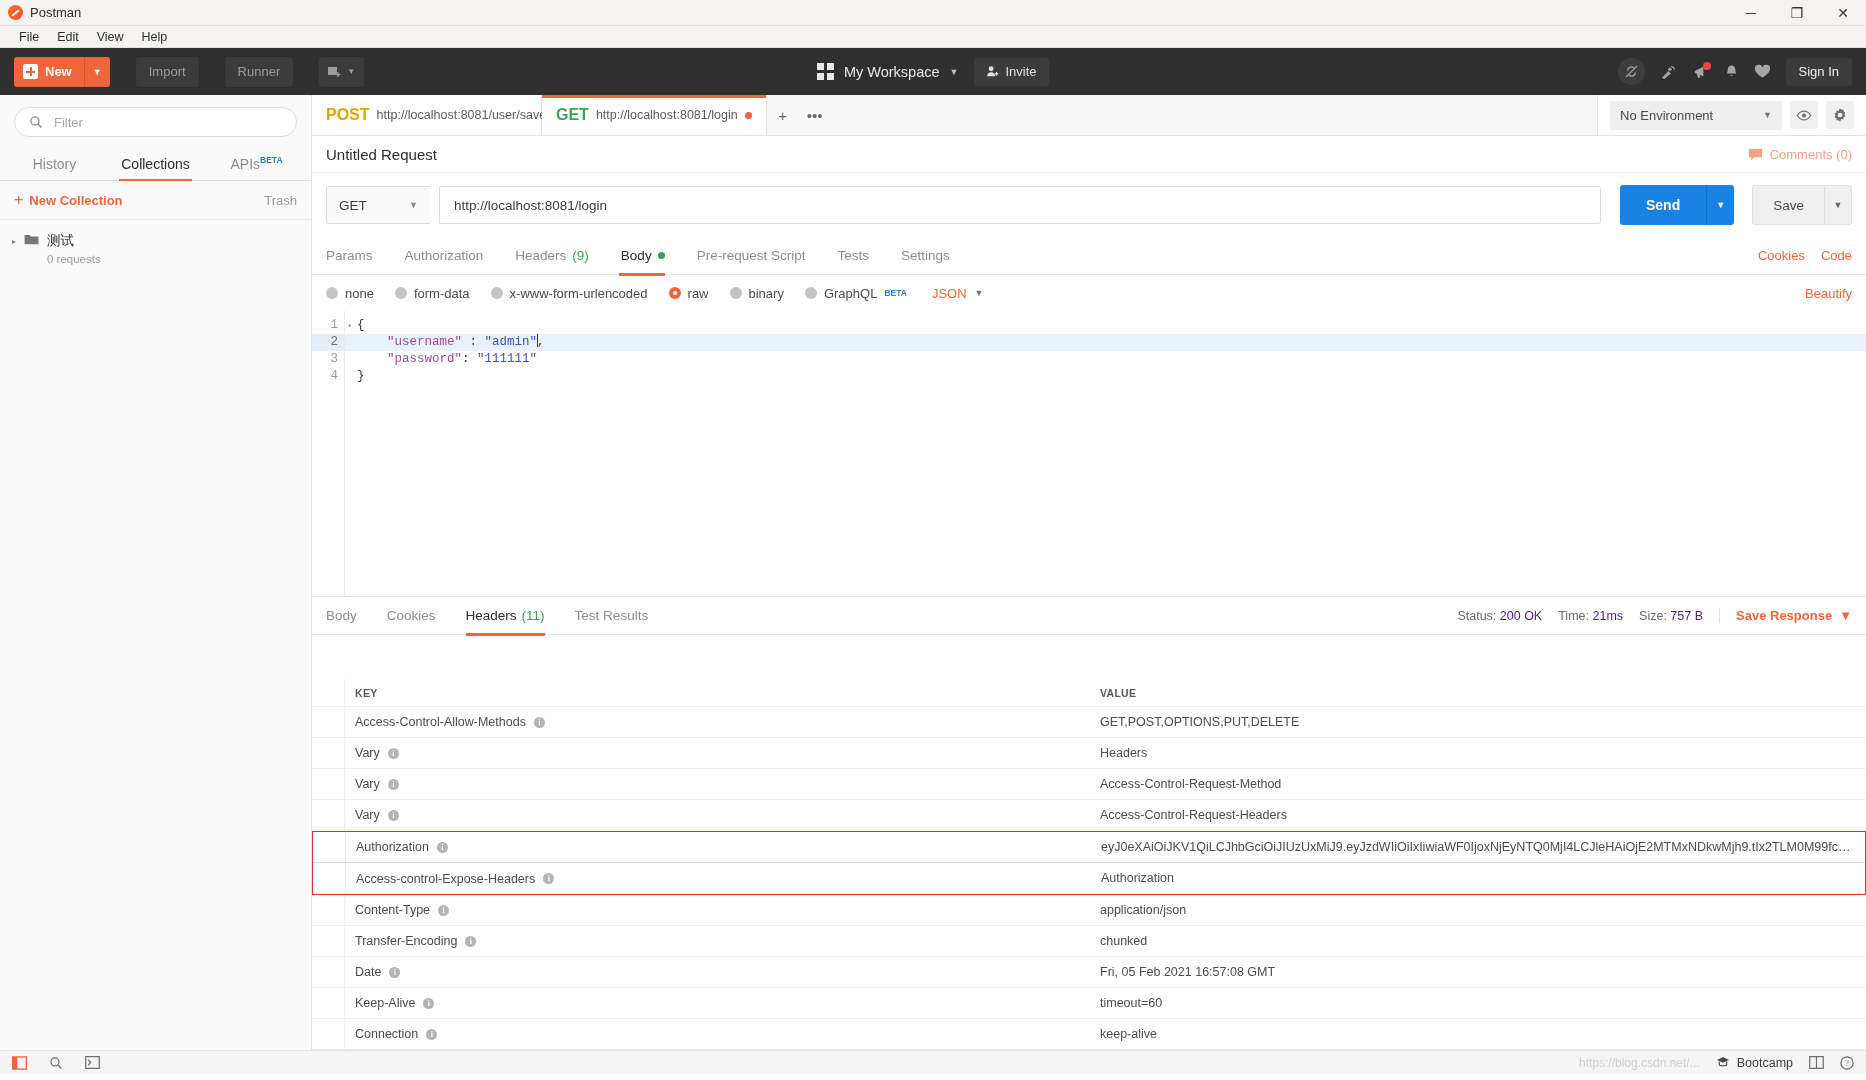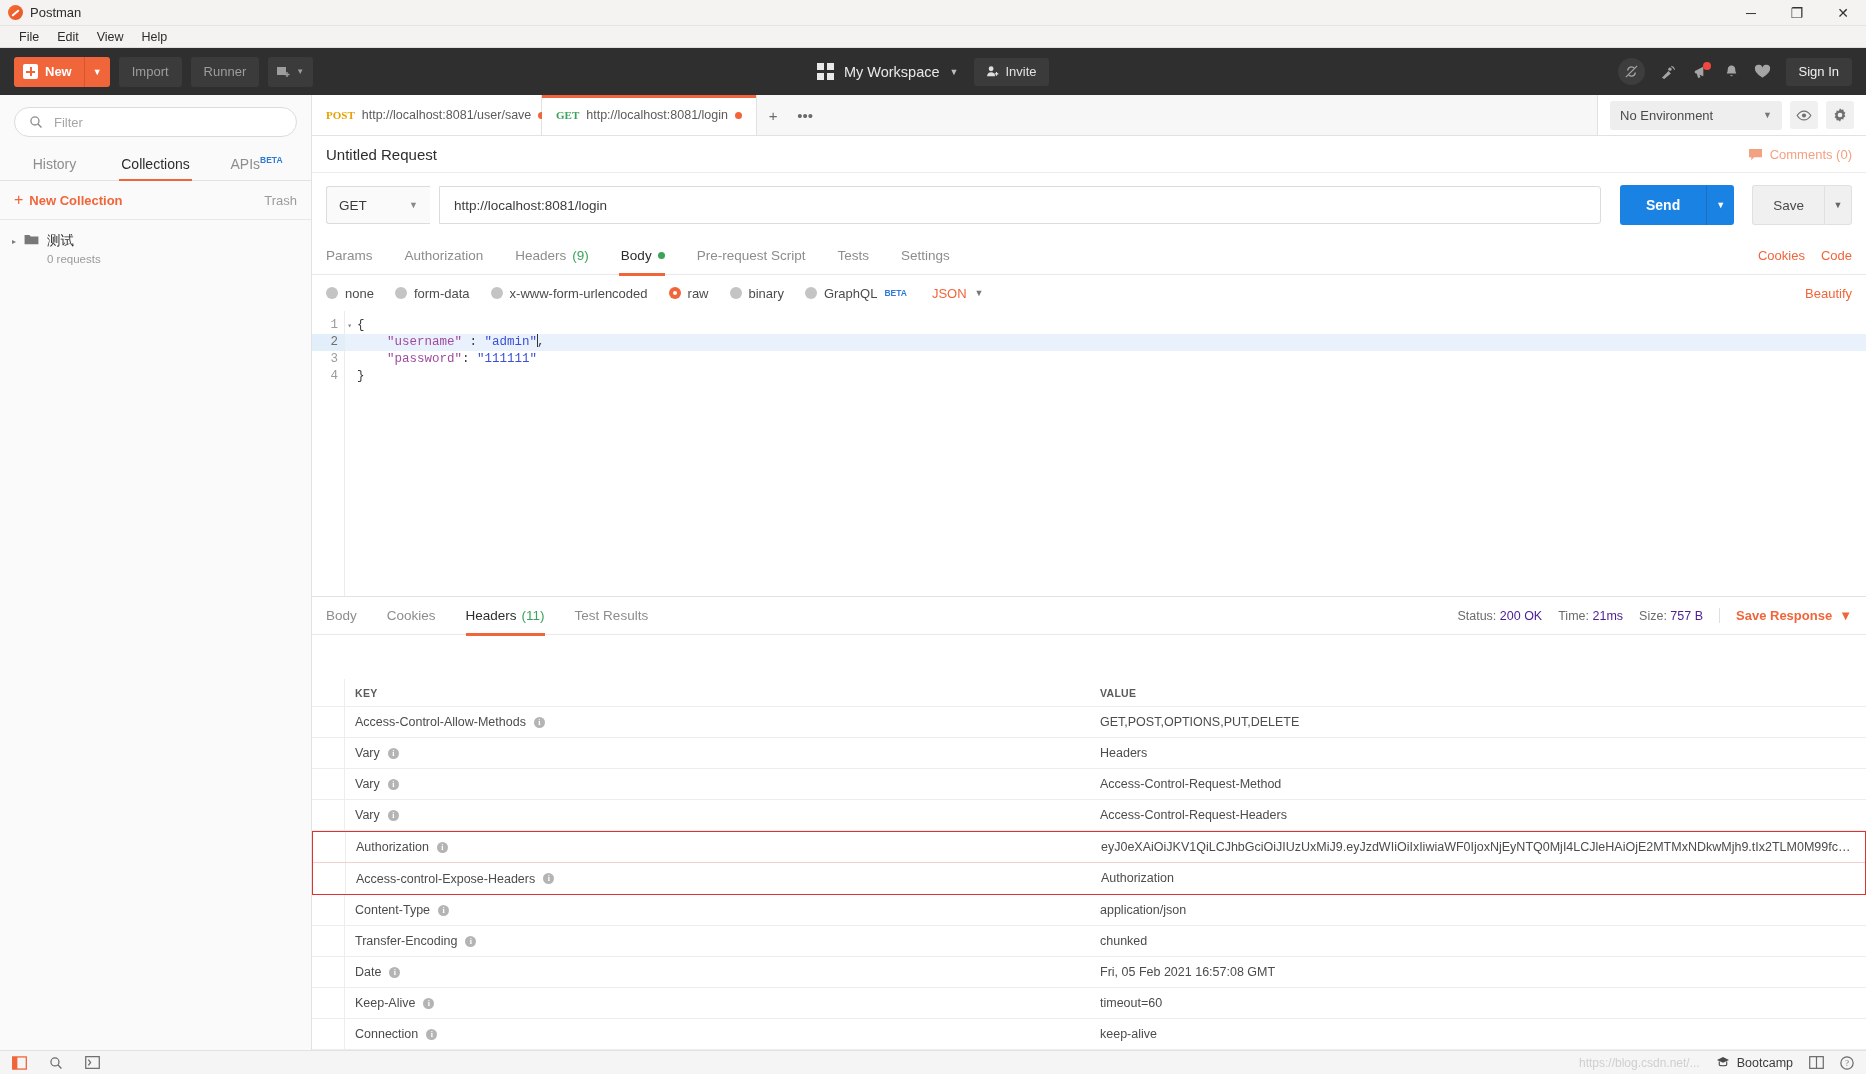--- a/index.html
+++ b/index.html
@@ -53,20 +53,21 @@
   }
 
   
   .apptoolbar {
     height: 47px;
     background: #2f2f2f;
     display: flex;
     align-items: center;
     padding: 0 14px 0 14px;
     position: relative;
+    gap: 17px;
   }
   .btn-new {
     display:flex; align-items:center; height:30px;
     background:#f1653a; border-radius:3px; overflow:hidden;
   }
   .btn-new .main {
     display:flex; align-items:center; gap:7px;
     padding: 0 12px 0 9px; height:30px; color:#fff;
     font-size:13px; font-weight:bold;
   }
@@ -182,21 +183,21 @@
   }
   .tabs-left { display:flex; align-items:stretch; flex:1; min-width:0; }
   .rtab {
     display:flex; align-items:center; gap:7px; padding: 0 14px;
     background:#fff; border-right:1px solid #e2e2e2; font-size:12.5px;
     color:#5b5b5b; position:relative; max-width: 230px;
   }
   .rtab.active::before {
     content:""; position:absolute; left:0; right:0; top:0; height:2.5px; background:#f1653a;
   }
-  .rtab .meth { font-size:11px; font-weight:bold;font-family:Liberation Serif, serif; }
+  .rtab .meth { font-size:16px; font-weight:bold; }
   .rtab .meth.post { color:#e5a100; }
   .rtab .meth.get { color:#3ba35a; }
   .rtab .dot { width:7px;height:7px;border-radius:50%;background:#f1653a; flex:none;}
   .tab-add, .tab-more {
     display:flex; align-items:center; justify-content:center;
     width:32px; color:#6b6b6b; font-size:15px;
   }
   .env-area {
     display:flex; align-items:center; gap:8px; padding: 0 12px;
     border-left:1px solid #e2e2e2; background:#fff;

